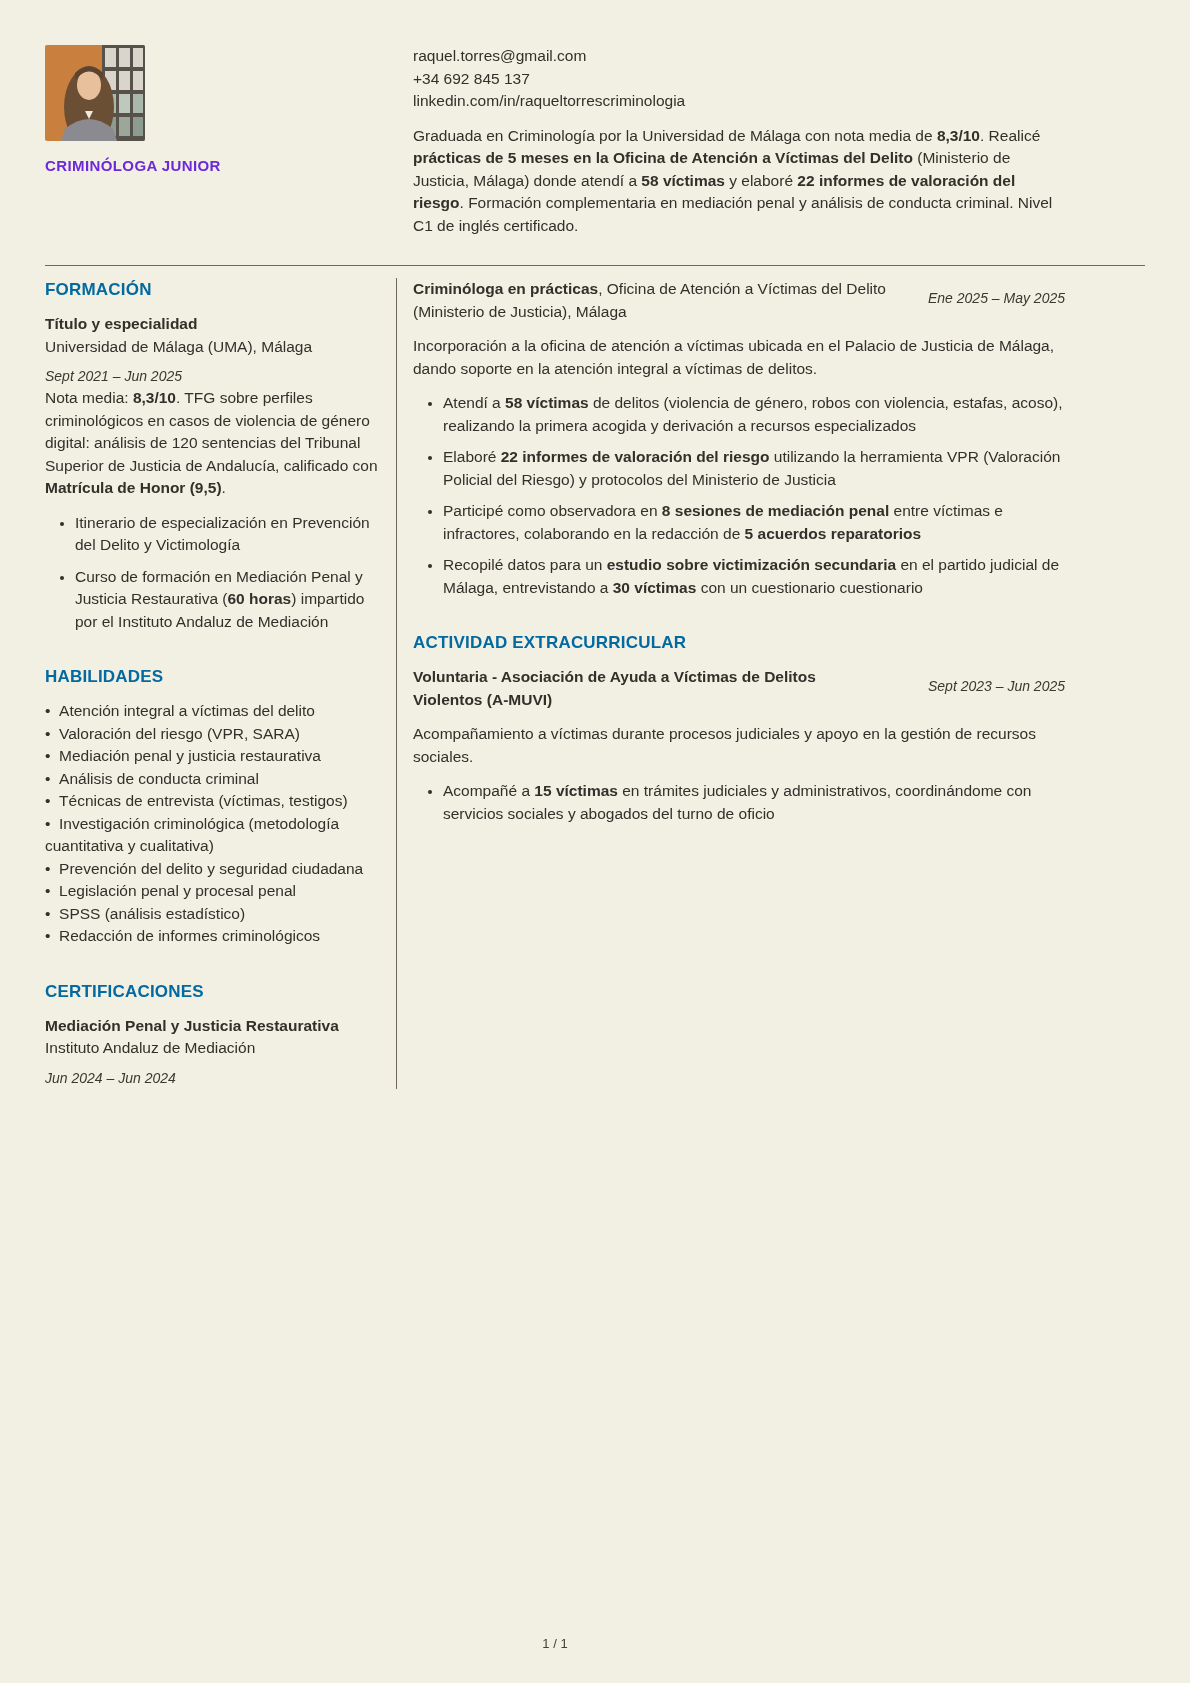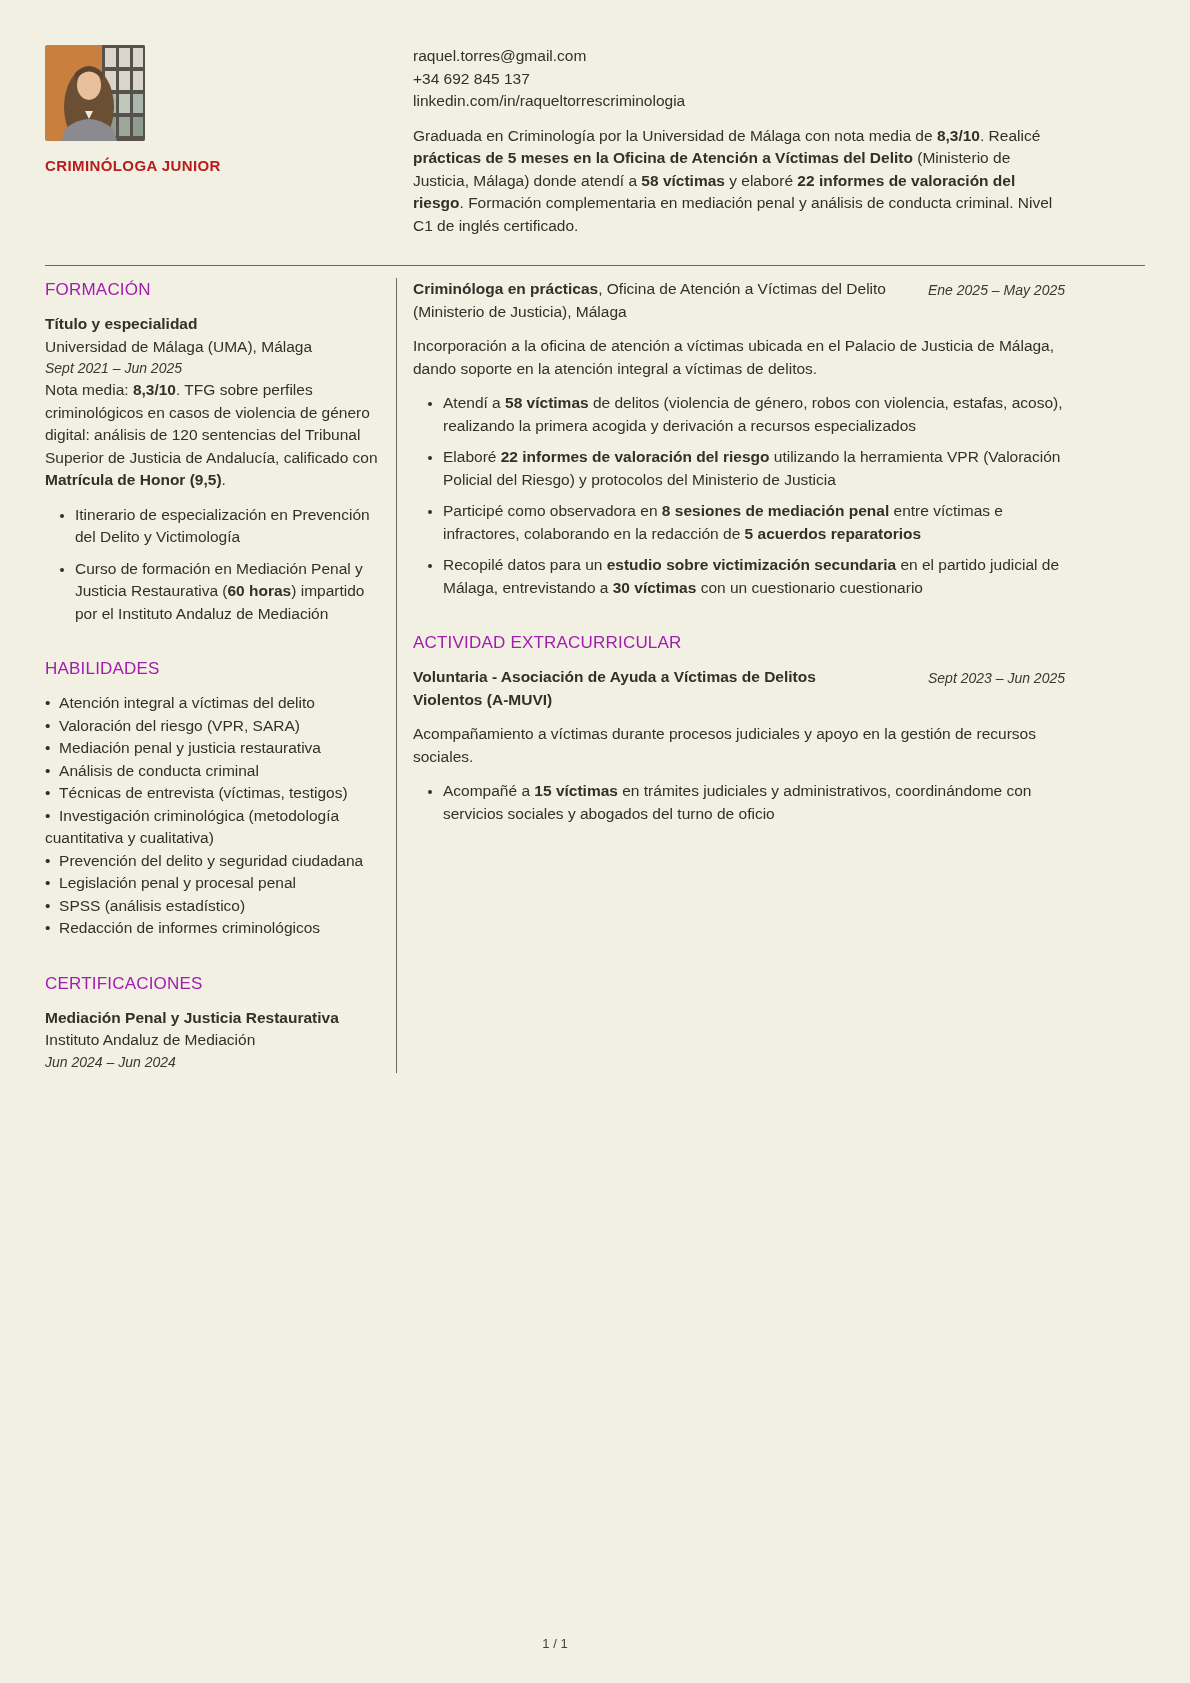--- a/index.html
+++ b/index.html
@@ -26,44 +26,44 @@
     border-radius: 2px; margin-bottom: 14px;
   }
   .photo svg { display: block; }
   .name {
     margin: 0; font-size: 45px; line-height: 53px;
     font-weight: 700; color: #2b2822; letter-spacing: -0.5px;
   }
   .name span { display: block; }
   .candidate-title {
     margin-top: 12px; font-weight: 700; font-size: 15px;
-    letter-spacing: 0.4px; color: #b91c1c;
+    letter-spacing: 0.4px; color: #6d28d9;
   }
   .contact div { line-height: 22.5px; }
   .summary { margin: 12px 0 0 0; hyphens: auto; -webkit-hyphens: auto; overflow-wrap: break-word; }
   
   .rule {
     border: 0; border-top: 1.5px solid #6f6959;
     margin: 28px 0 0 0;
   }
   
   .main { display: flex; padding-top: 12px; }
   .col-left {
     width: 352px; flex: none; padding-right: 12px;
     border-right: 1.5px solid #6f6959;
   }
   .col-right { flex: 1; padding-left: 16px; padding-right: 80px; }
   section { margin: 0 0 32px 0; }
   section:last-child { margin-bottom: 0; }
   h2 {
     margin: 0 0 11px 0; font-size: 17px; line-height: 24px;
-    font-weight: 400; color: #a21caf; letter-spacing: 0.2px;
+    font-weight: 700; color: #0369a1; letter-spacing: 0.2px;
   }
   .bold { font-weight: 700; }
-  .date { font-style: italic; font-size: 14px; line-height: 21px; color: #3b382f; }
+  .date { font-style: italic; font-size: 14px; line-height: 21px; color: #3b382f; margin-top: 8px; }
   .para { margin: 0; hyphens: auto; -webkit-hyphens: auto; overflow-wrap: break-word; }
   ul.bullets { margin: 12px 0 0 0; padding-left: 30px; }
   ul.bullets li {
     margin-bottom: 9px; hyphens: auto; -webkit-hyphens: auto; overflow-wrap: break-word;
   }
   ul.bullets li::marker { font-size: 0.9em; }
   .pli { hyphens: auto; -webkit-hyphens: auto; overflow-wrap: break-word; }
   .pli::before { content: "\2022\00a0\00a0"; }
   
   .job-head { display: flex; align-items: flex-start; margin-bottom: 1px; gap: 18px; }

